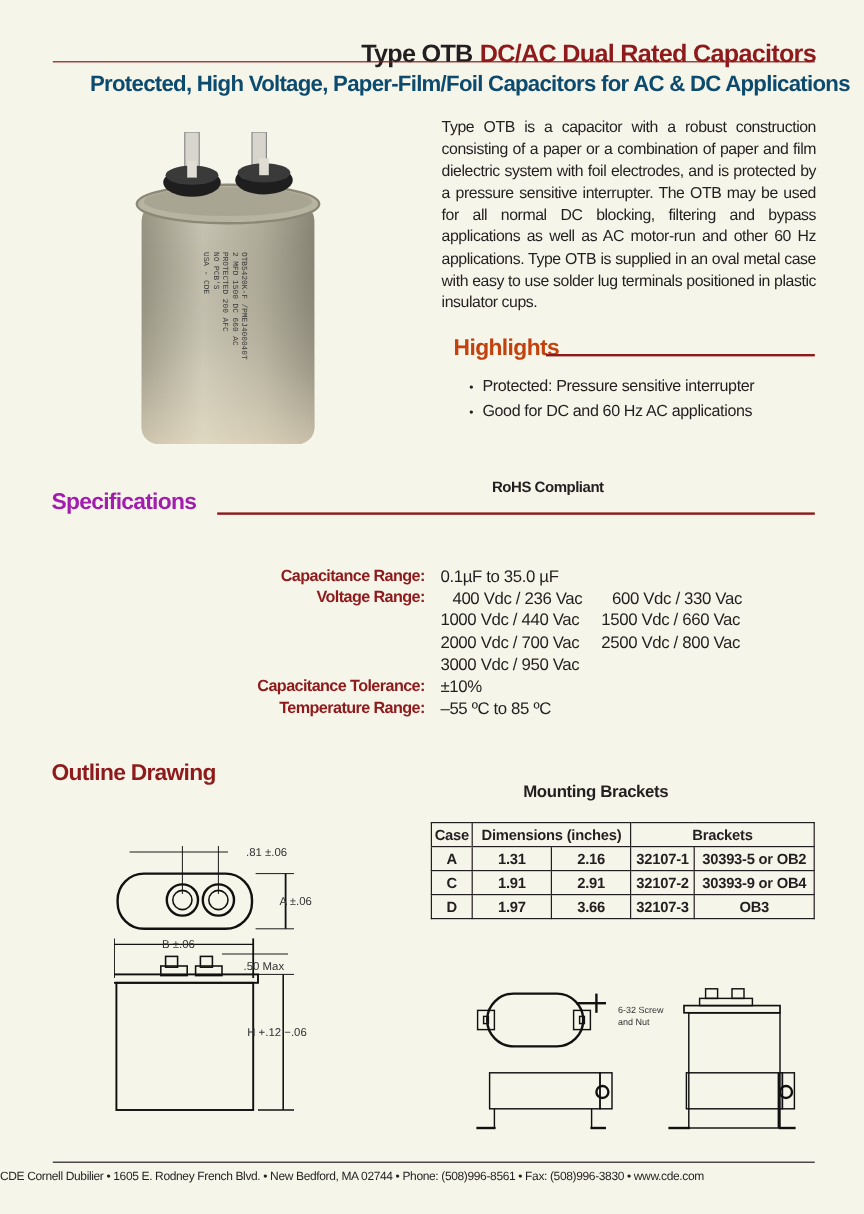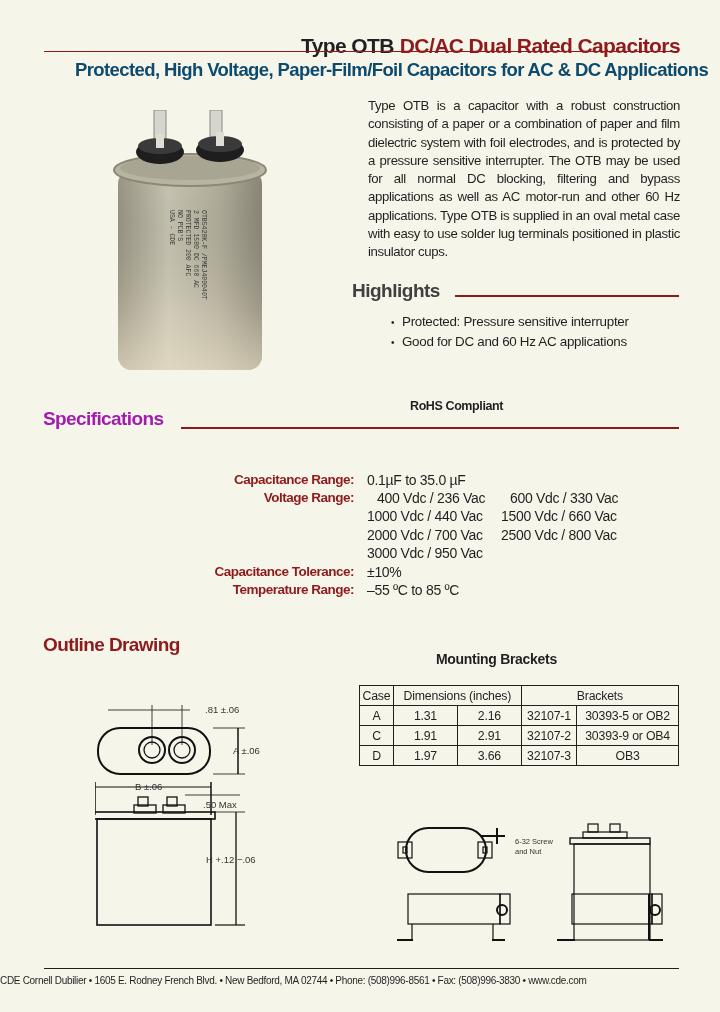--- a/index.html
+++ b/index.html
@@ -11,38 +11,38 @@
   #title { right: 40px; top: 20px; font-size: 21px; font-weight: bold; letter-spacing: -0.6px; white-space: nowrap; margin-top: 14px; }
   #title .t1 { color: #231f20; }
   #title .t2 { color: #8e1a1c; margin-left: 6px; }
   #rule-top { left: 44px; top: 51px; width: 635px; height: 1px; }
   #subtitle { left: 43px; top: 59px; font-size: 18.5px; font-weight: bold; color: #0c4a6e; letter-spacing: -0.6px; white-space: nowrap; margin-left: 32px; }
 
   #photo { left: 110px; top: 110px; width: 160px; height: 270px; }
 
   #desc { left: 368px; top: 97px; width: 312px; font-size: 13.2px; line-height: 18.3px; text-align: justify; letter-spacing: -0.35px; }
 
-  #hl-title { left: 352px; top: 280px; font-size: 19px; font-weight: bold; color: #404040; letter-spacing: -0.5px; }
+  #hl-title { left: 378px; top: 280px; font-size: 19px; font-weight: bold; color: #c2410c; letter-spacing: -0.5px; }
   #hl-rule { left: 455px; top: 295px; width: 224px; height: 2px; }
   #hl-list { left: 391px; top: 313px; list-style: none; font-size: 13.4px; line-height: 18.5px; letter-spacing: -0.3px; }
   #hl-list li::before { content: "•"; display: inline-block; width: 11px; font-size: 10px; }
 
   #spec-title { left: 43px; top: 408px; font-size: 19px; font-weight: bold; color: #a21caf; letter-spacing: -0.6px; }
   #rohs { left: 366px; top: 399px; font-size: 12.5px; font-weight: bold; letter-spacing: -0.4px; padding-left: 44px; }
   #spec-rule { left: 181px; top: 427px; width: 498px; height: 2px; }
 
   .spec-label { position: absolute; right: 366px; font-size: 13.5px; font-weight: bold; color: #8e1a1c; letter-spacing: -0.5px; white-space: nowrap; }
   .spec-val { position: absolute; left: 367px; font-size: 14px; letter-spacing: -0.3px; white-space: nowrap; }
   .spec-val2 { position: absolute; left: 501px; font-size: 14px; letter-spacing: -0.3px; white-space: nowrap; }
 
   #outline-title { left: 43px; top: 634px; font-size: 19px; font-weight: bold; color: #8e1a1c; letter-spacing: -0.6px; }
   #mb-title { left: 436px; top: 651px; font-size: 14px; font-weight: bold; letter-spacing: -0.3px; }
 
   #mb-table { left: 359px; top: 685px; border-collapse: collapse; font-size: 12.3px; letter-spacing: -0.2px; width: 320px; }
-  #mb-table td, #mb-table th { border: 1px solid #231f20; text-align: center; font-weight: normal; height: 20px; padding: 0 2px; margin-left: 42px; }
+  #mb-table td, #mb-table th { border: 1px solid #231f20; text-align: center; font-weight: bold; height: 20px; padding: 0 2px; margin-left: 42px; }
 
   #drawing-left { left: 95px; top: 695px; width: 190px; height: 260px; }
   #drawing-right { left: 375px; top: 815px; width: 310px; height: 150px; }
 
   #foot-rule { left: 44px; top: 968px; width: 635px; height: 1px; background: #231f20; }
   #footer { left: 0; width: 572px; top: 975px; text-align: center; font-size: 10px; letter-spacing: -0.3px; white-space: nowrap; }
   .dimtxt { font-family: "Liberation Sans", sans-serif; font-size: 9.5px; fill: #333; }
 </style>
 </head>
 <body>

